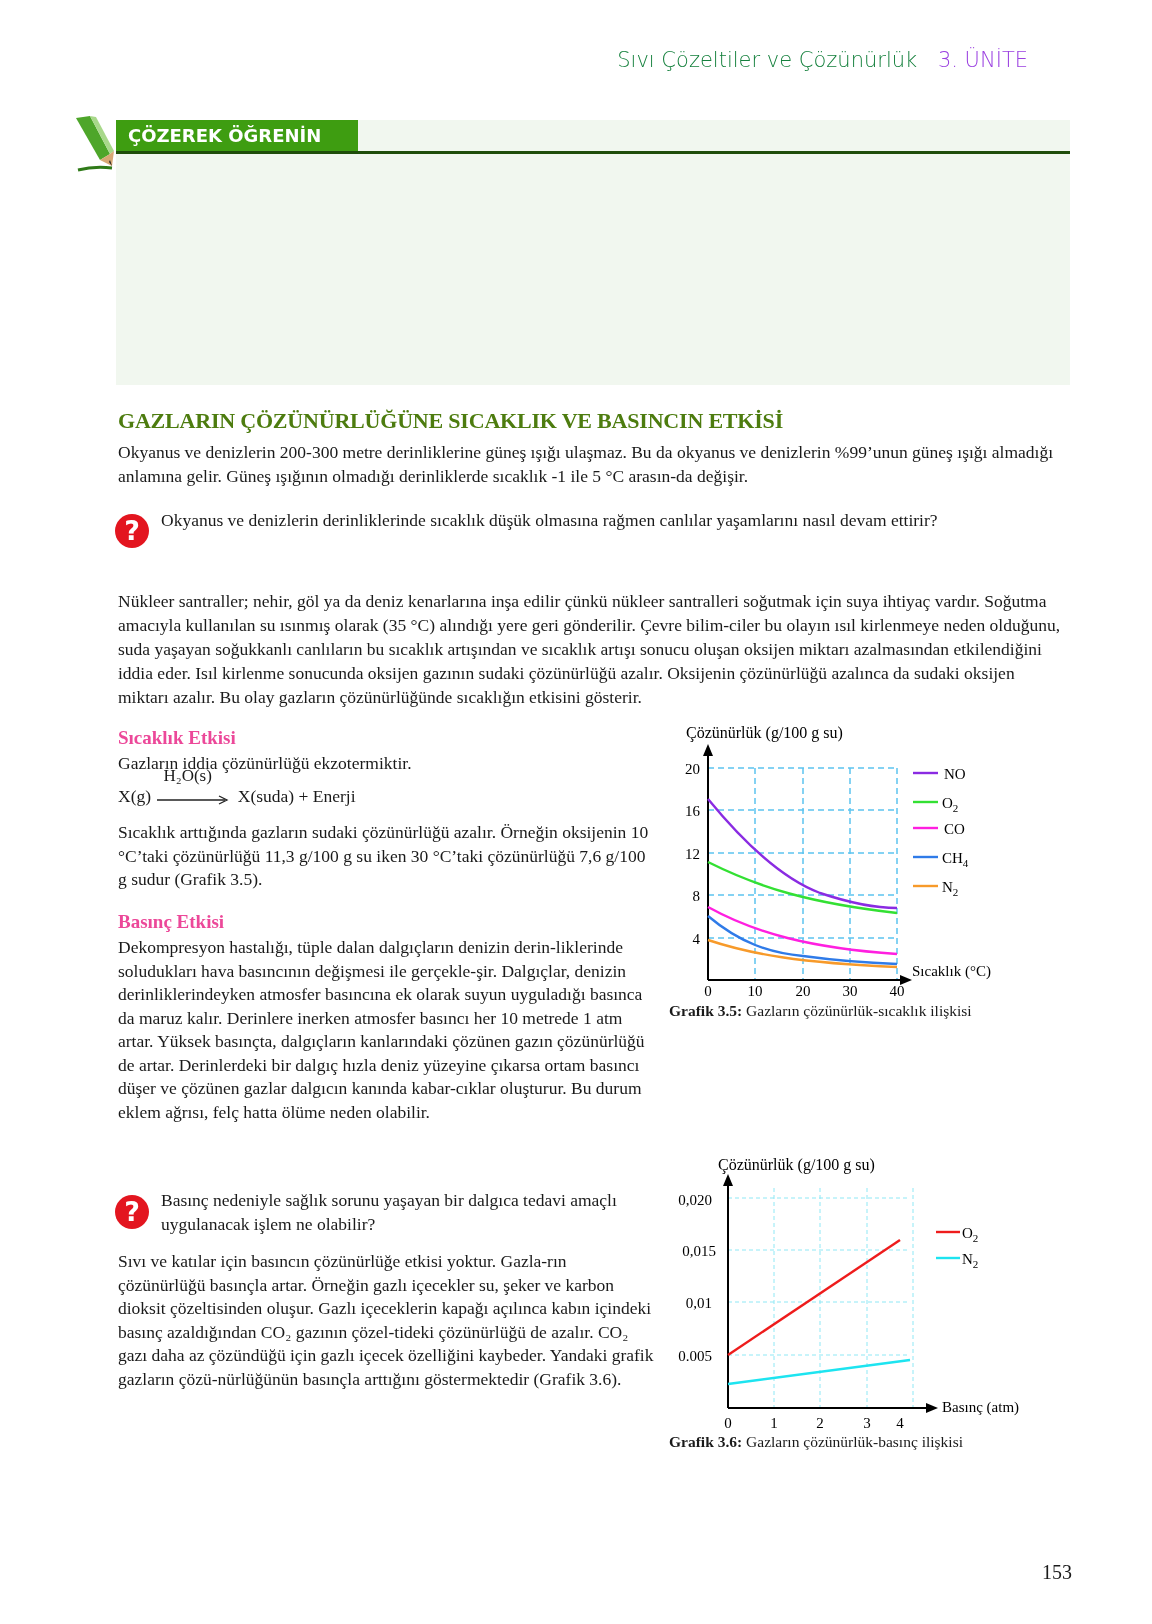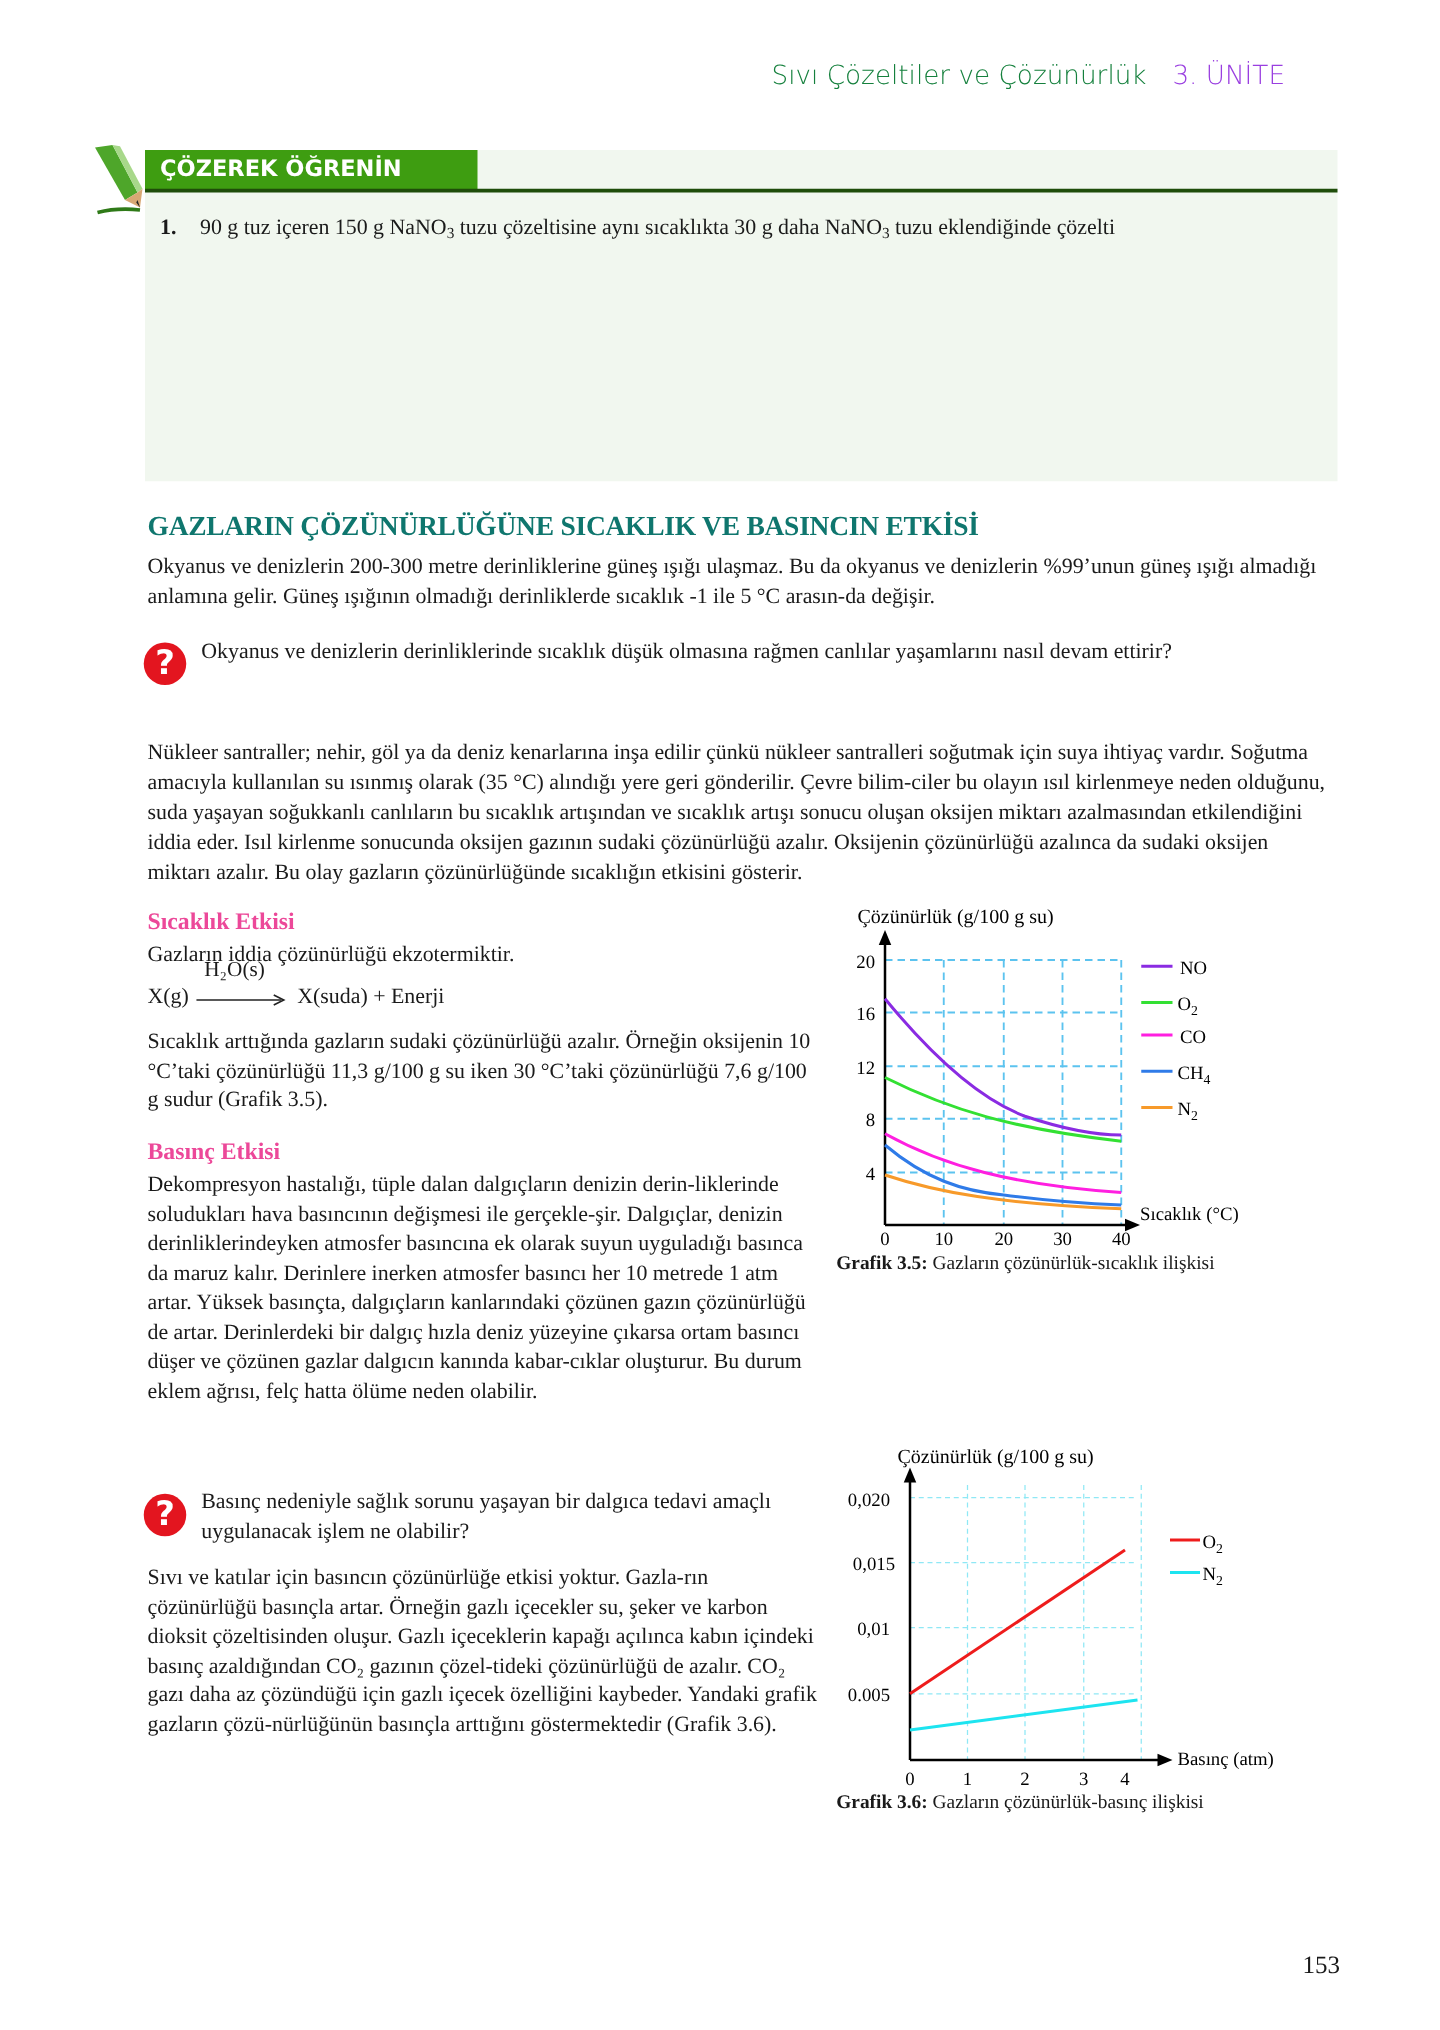--- a/index.html
+++ b/index.html
@@ -2,28 +2,28 @@
 <html><head>
 <meta charset="utf-8">
 <style>
   * { box-sizing: border-box; margin: 0; padding: 0; }
   body { width: 1152px; height: 1624px; background: #ffffff; font-family: "Liberation Serif", "DejaVu Serif", serif; color: #1a1a1a; position: relative; overflow: hidden; }
   .header { position: absolute; top: 48px; right: 124px; font-family: "DejaVu Sans", "Liberation Sans", sans-serif; font-size: 21px; font-weight: 300; }
   .header .sub { color: #15803d; margin-right: 14px; }
   .header .unit { color: #9a3fe0; }
 
   .solve-box { position: absolute; left: 116px; top: 120px; width: 954px; height: 265px; background: #f1f7ef; }
-  .solve-tab { position: absolute; left: 116px; top: 120px; width: 266px; height: 32px; background: #3e9d11; color: #fff; font-family: "DejaVu Sans", sans-serif; font-weight: bold; font-size: 18px; padding: 5px 0 0 12px; }
+  .solve-tab { position: absolute; left: 116px; top: 120px; width: 242px; height: 32px; background: #3e9d11; color: #fff; font-family: "DejaVu Sans", sans-serif; font-weight: bold; font-size: 18px; padding: 5px 0 0 12px; }
   .solve-line { position: absolute; left: 116px; top: 151px; width: 954px; height: 3px; background: #1f4d0a; }
   .pencil { position: absolute; left: 74px; top: 116px; width: 50px; height: 62px; }
   .q1 { position: absolute; left: 128px; top: 169px; width: 940px; font-size: 17.5px; line-height: 25px; }
   .q1 .num { font-weight: bold; display: inline-block; width: 32px; }
   .q1 .ind { padding-left: 32px; }
 
-  h2.title { position: absolute; left: 118px; top: 408px; font-size: 22px; color: #0f766e; font-weight: bold; letter-spacing: -0.2px; }
+  h2.title { position: absolute; left: 118px; top: 408px; font-size: 22px; color: #4d7c0f; font-weight: bold; letter-spacing: -0.2px; }
   .para { position: absolute; font-size: 17.5px; line-height: 24px; }
   .p1 { left: 118px; top: 440px; width: 950px; }
   .p2 { left: 118px; top: 589px; width: 950px; }
   .qmark { position: absolute; width: 34px; height: 34px; border-radius: 50%; background: #e3151f; color: #fff; font-family: "DejaVu Sans", sans-serif; font-weight: bold; font-size: 27px; text-align: center; line-height: 34px; }
   .qtext { position: absolute; font-weight: normal; font-size: 17.5px; line-height: 24px; }
   .sub-h { position: absolute; font-size: 19px; font-weight: bold; color: #ec4899; }
   .col { position: absolute; left: 118px; width: 540px; font-size: 17.5px; line-height: 23.5px; }
   .eq { position: absolute; left: 118px; top: 820px; font-size: 17.5px; }
   .eq .arrowwrap { display: inline-block; position: relative; width: 74px; height: 20px; vertical-align: middle; margin: 0 2px; }
   .eq .over { position: absolute; left: 6px; top: -22px; font-size: 17px; }
@@ -45,23 +45,20 @@
 <div class="solve-tab">ÇÖZEREK ÖĞRENİN</div>
 <div class="solve-line"></div>
 <svg class="pencil" viewBox="0 0 50 62">
   <polygon points="2,2 16,0 36,38 26,44" fill="#4ea62a"></polygon>
   <polygon points="16,0 22,1 40,35 36,38" fill="#a8d88a"></polygon>
   <polygon points="26,44 36,38 40,35 38,50" fill="#d8a874"></polygon>
   <polygon points="35,46 38,50 36,44" fill="#222"></polygon>
   <path d="M4,54 Q20,50 38,52" stroke="#2f7a18" stroke-width="3" fill="none"></path>
 </svg>
 <div class="q1">
-  <div>
-    <span class="num">1.</span><span>90 g tuz içeren 150 g NaNO</span><sub>3</sub><span> tuzu çözeltisine aynı sıcaklıkta 30 g daha NaNO</span><sub>3</sub><span> tuzu eklendiğinde çözelti</span>
-  </div>
 </div>
 
 <h2 class="title">GAZLARIN ÇÖZÜNÜRLÜĞÜNE SICAKLIK VE BASINCIN ETKİSİ</h2>
 <p class="para p1">Okyanus ve denizlerin 200-300 metre derinliklerine güneş ışığı ulaşmaz. Bu da okyanus ve denizlerin %99’unun güneş ışığı almadığı anlamına gelir. Güneş ışığının olmadığı derinliklerde sıcaklık -1 ile 5 °C arasın-da değişir.</p>
 
 <div class="qmark" style="left:115px; top:514px;">?</div>
 <div class="qtext" style="left:161px; top:508px; width:880px;">Okyanus ve denizlerin derinliklerinde sıcaklık düşük olmasına rağmen canlılar yaşamlarını nasıl devam ettirir?</div>
 
 <p class="para p2">Nükleer santraller; nehir, göl ya da deniz kenarlarına inşa edilir çünkü nükleer santralleri soğutmak için suya ihtiyaç vardır. Soğutma amacıyla kullanılan su ısınmış olarak (35 °C) alındığı yere geri gönderilir. Çevre bilim-ciler bu olayın ısıl kirlenmeye neden olduğunu, suda yaşayan soğukkanlı canlıların bu sıcaklık artışından ve sıcaklık artışı sonucu oluşan oksijen miktarı azalmasından etkilendiğini iddia eder. Isıl kirlenme sonucunda oksijen gazının sudaki çözünürlüğü azalır. Oksijenin çözünürlüğü azalınca da sudaki oksijen miktarı azalır. Bu olay gazların çözünürlüğünde sıcaklığın etkisini gösterir.</p>
 

